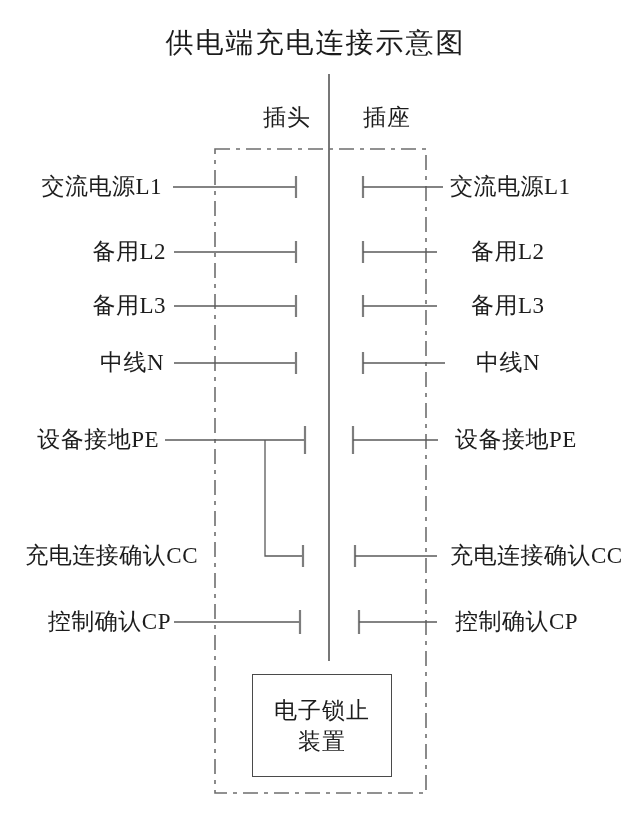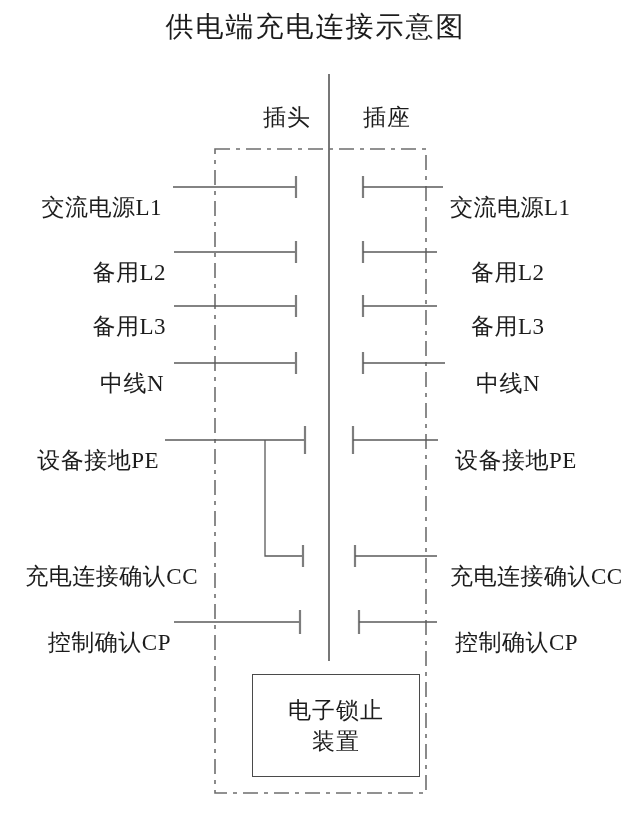--- a/index.html
+++ b/index.html
@@ -8,36 +8,35 @@
   html,body{margin:0;padding:0;background:#e8e8e8;}
   #stage{
     position:relative;width:631px;height:834px;margin:0 auto;
     background:var(--background);
     font-family:"Liberation Serif","DejaVu Serif",serif;
     color:var(--text);
     overflow:hidden;
   }
   .abs{position:absolute;}
   .title{
-    left:0;top:8px;width:631px;text-align:center;
+    left:0;top:24px;width:631px;text-align:center;
     font-size:28px;letter-spacing:2px;white-space:nowrap;
   }
   .hdr{
     top:103px;height:30px;line-height:30px;font-size:23px;
     text-align:center;letter-spacing:1px;white-space:nowrap;
   }
   .pin-label{
     height:28px;line-height:28px;font-size:23px;letter-spacing:0.5px;
     white-space:nowrap;
-    margin-top:21px;
   }
   .pin-left{text-align:right;}
   .pin-right{text-align:left;}
   .lockbox{
-    left:252px;top:674px;width:168px;height:103px;
+    left:252px;top:674px;width:140px;height:103px;
     border:1.5px solid #4a4a4a;box-sizing:border-box;
     display:flex;flex-direction:column;justify-content:center;align-items:center;
     font-size:23px;line-height:31px;letter-spacing:1px;text-align:center;
   }
   svg.wires{position:absolute;left:0;top:0;pointer-events:none;}
   .wire{stroke:var(--line);stroke-width:1.3;fill:none;}
   .tick{stroke:var(--tick);stroke-width:2.2;fill:none;}
   .centerline{stroke:#4a4a4a;stroke-width:1.5;fill:none;}
   .dashbox{stroke:#6e6e6e;stroke-width:1.6;fill:none;stroke-dasharray:15 6 4 6;}
 </style>

